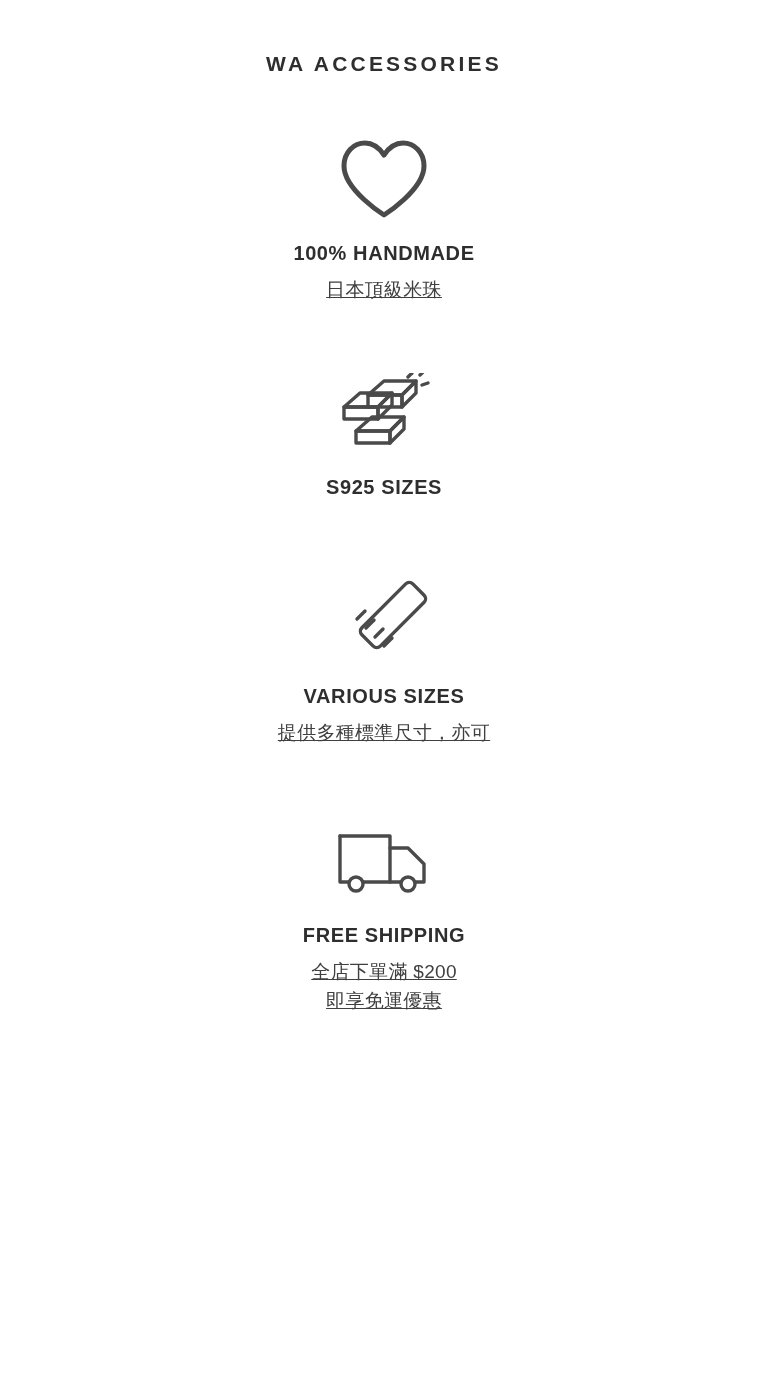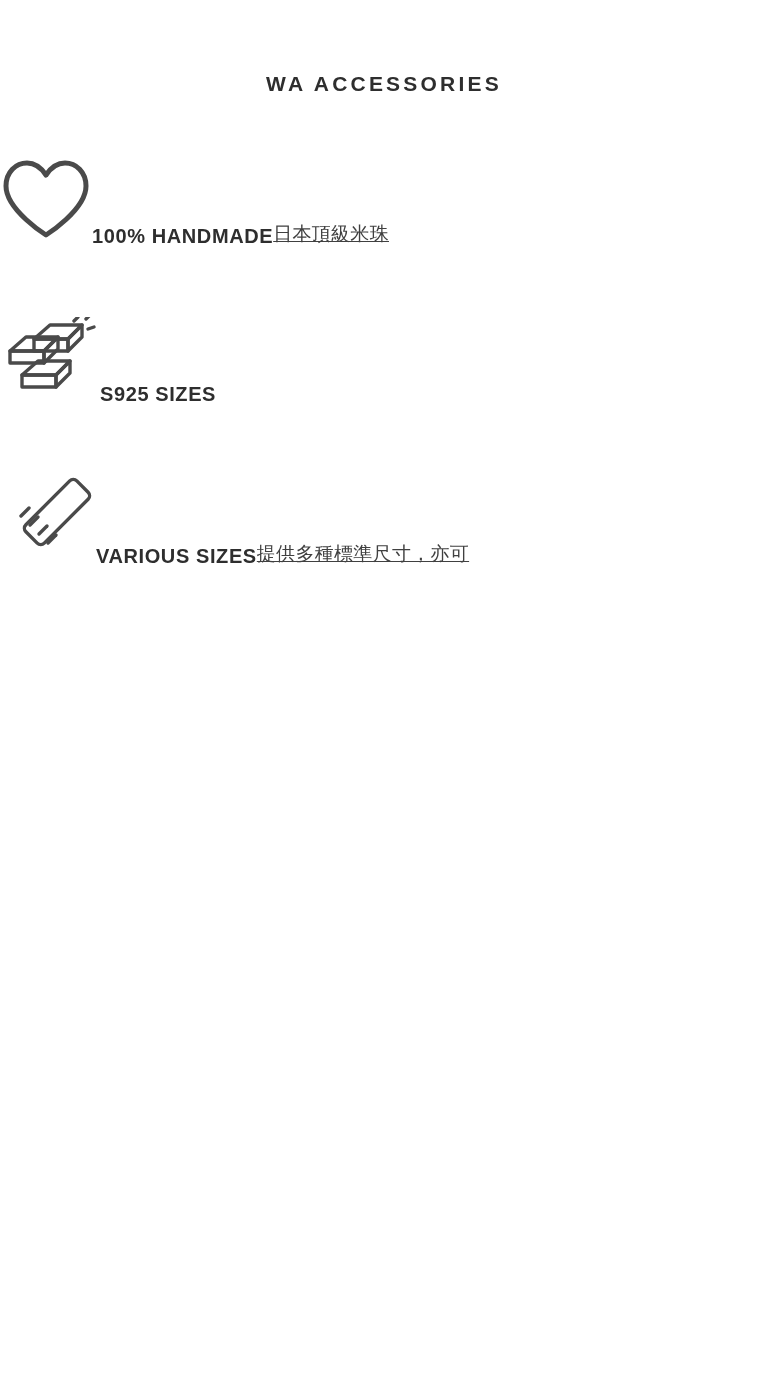--- a/index.html
+++ b/index.html
@@ -14,35 +14,35 @@
     color: #3b3b3b;
     overflow: hidden;
   }
   .page {
     width: 768px;
     height: 1052px;
     display: flex;
     flex-direction: column;
     align-items: center;
     box-sizing: border-box;
-    padding-top: 72px;
+    padding-top: 52px;
   }
   .brand-title {
     font-size: 21px;
     font-weight: bold;
     letter-spacing: 3.2px;
     color: #2e2e2e;
     text-align: center;
     margin-bottom: 56px;
   }
   .feature {
     width: 100%;
     display: flex;
-    flex-direction: row;
-    align-items: flex-end;
+    flex-direction: column;
+    align-items: center;
   }
   .feature-icon {
     height: 96px;
     display: flex;
     align-items: center;
     justify-content: center;
   }
   .feature-icon svg {
     display: block;
   }
@@ -130,14 +130,33 @@
       </svg>
     </div>
     <div class="feature-heading">VARIOUS SIZES</div>
     <div class="feature-desc">
       <span class="line">提供多種標準尺寸，亦可</span>
     </div>
   </div>
 
   <div class="gap-3"></div>
 
+  <div class="feature">
+    <div class="feature-icon">
+      <svg width="100" height="80" viewBox="0 0 100 80" fill="none" xmlns="http://www.w3.org/2000/svg">
+        <g stroke="#4a4a4a" stroke-width="3.4" stroke-linejoin="round" stroke-linecap="round">
+          <path d="M6 14 L6 60 L14 60"></path>
+          <path d="M6 14 L56 14 L56 60 L30 60"></path>
+          <path d="M56 26 L74 26 L90 42 L90 60 L82 60"></path>
+          <path d="M66 60 L56 60"></path>
+          <circle cx="22" cy="62" r="7"></circle>
+          <circle cx="74" cy="62" r="7"></circle>
+        </g>
+      </svg>
+    </div>
+    <div class="feature-heading">FREE SHIPPING</div>
+    <div class="feature-desc">
+      <span class="line">全店下單滿 $200</span>
+      <span class="line">即享免運優惠</span>
+    </div>
+  </div>
 
 </div>
 
 </body></html>

